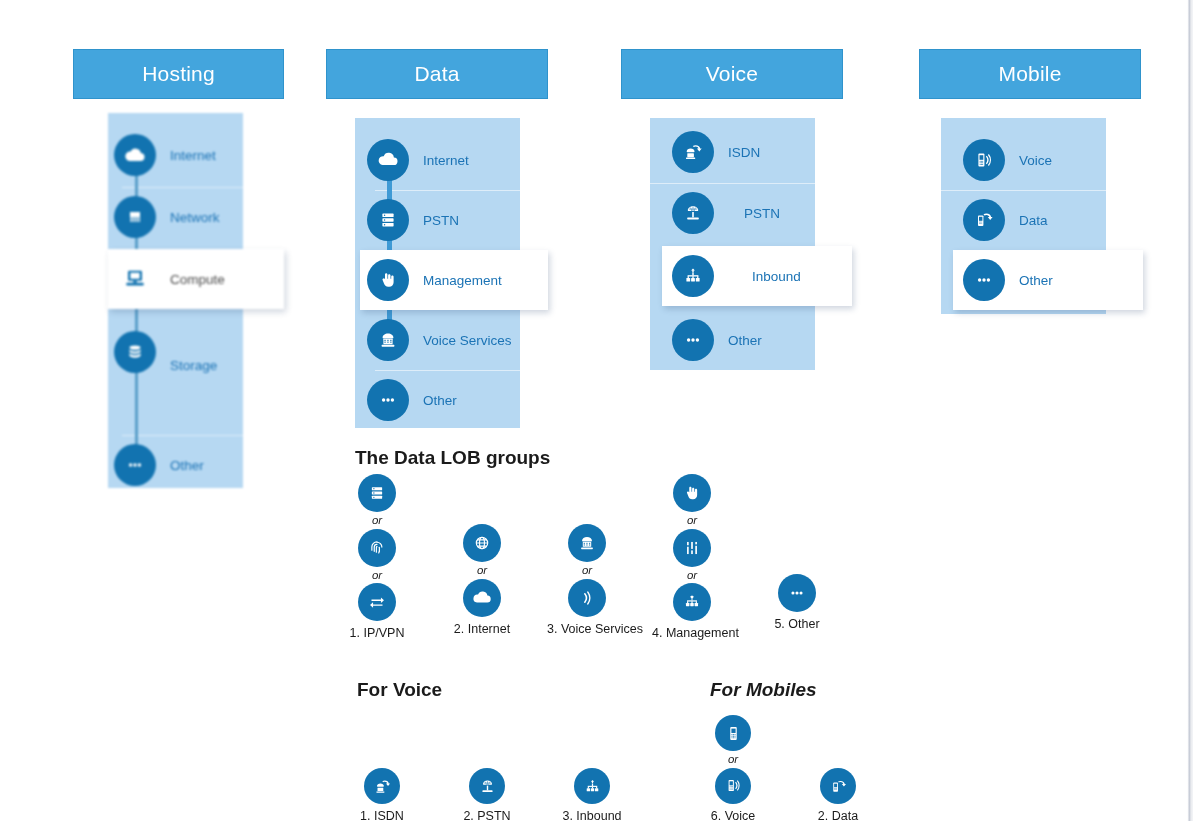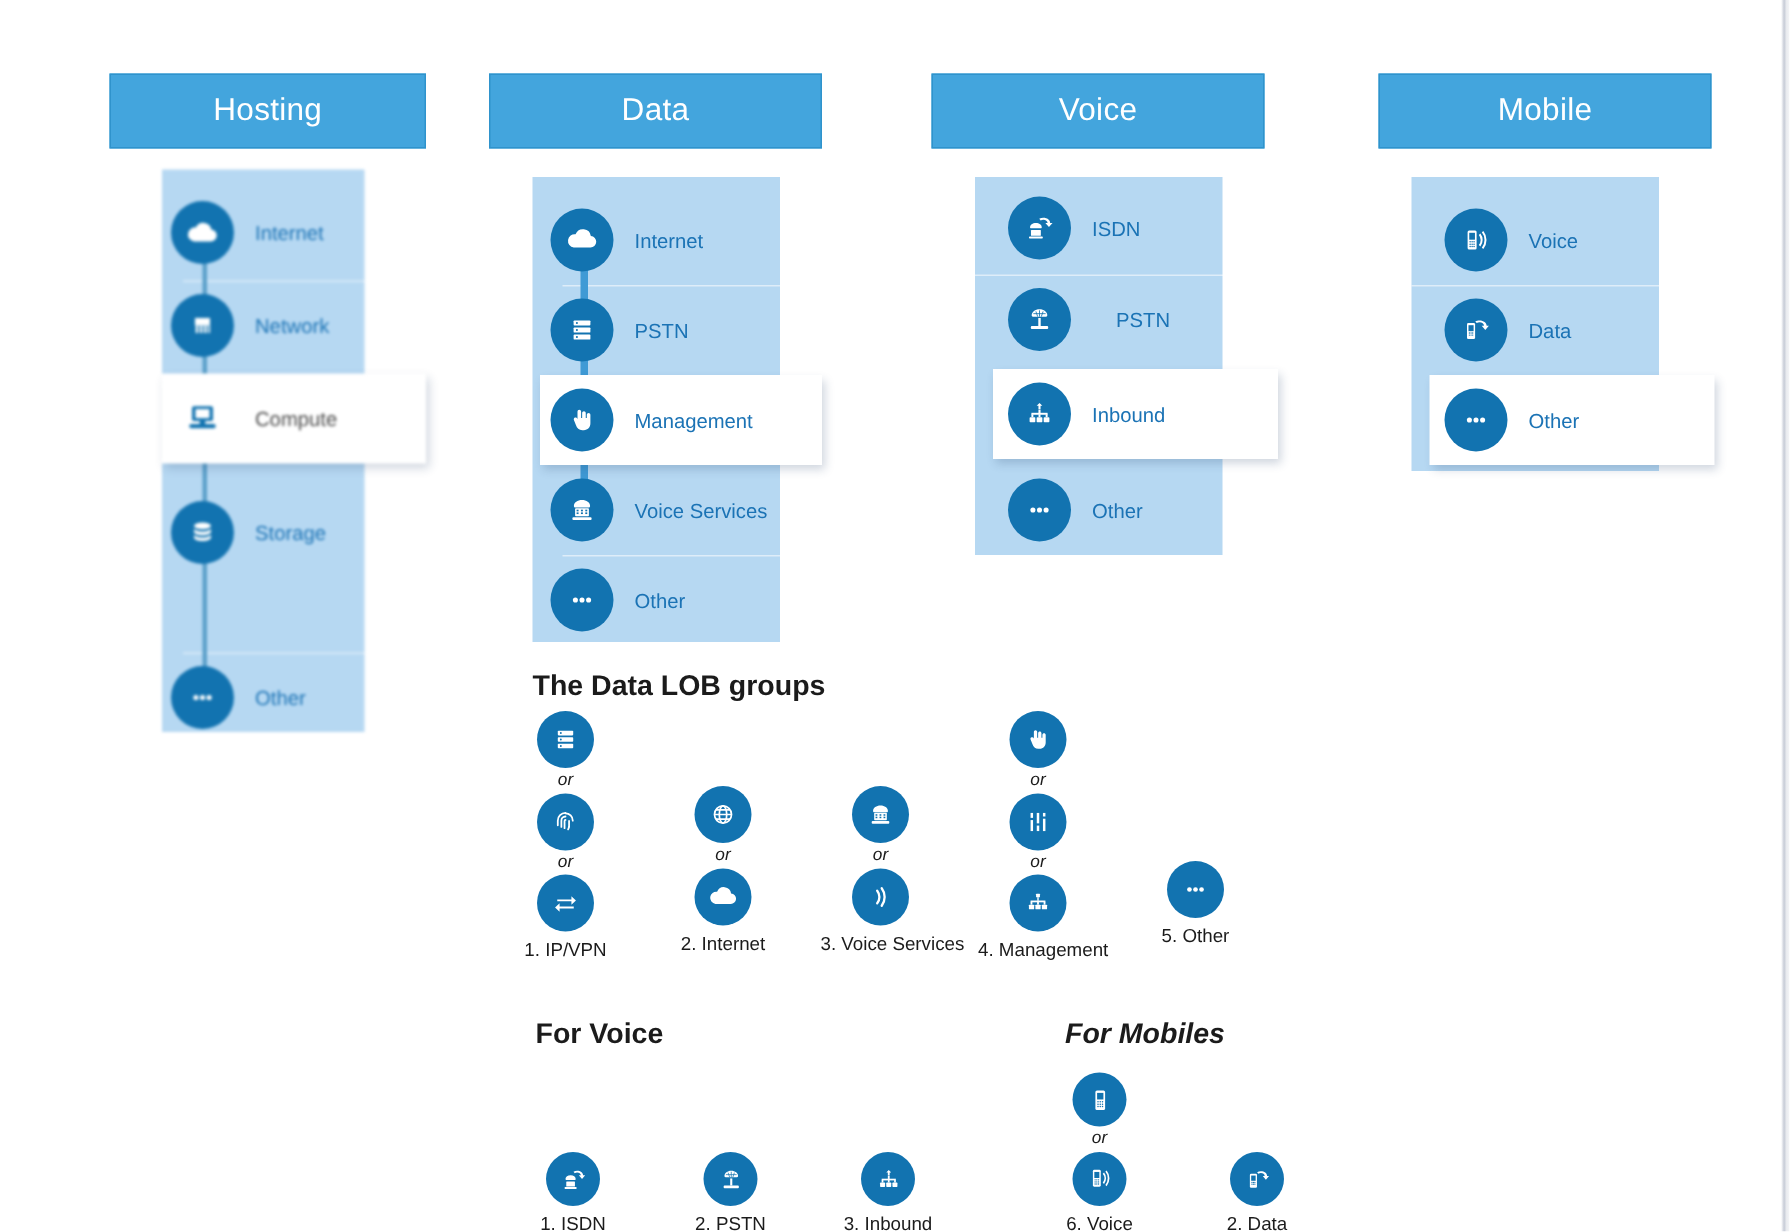--- a/index.html
+++ b/index.html
@@ -141,21 +141,21 @@
       <svg width="28" height="28" viewBox="0 0 24 24" fill="#1273b0">
           <rect x="6" y="5" width="12" height="8.4" rx="1"></rect>
           <rect x="8" y="6.6" width="8" height="5.2" fill="#fff"></rect>
           <rect x="10.4" y="13.4" width="3.2" height="1.8"></rect>
           <rect x="4.5" y="15.2" width="15" height="2.4" rx="1"></rect>
         </svg>
     </div>
     <span class="row-label" style="margin-left:14px;color:#4b4b4b;">Compute</span>
   </div>
 
-  <div class="row" style="left:6px; top:212px; width:170px;">
+  <div class="row" style="left:6px; top:200px; width:170px;align-items:flex-end;">
     <div class="circle" style="width:42px;height:42px;">
       <svg width="24" height="24" viewBox="0 0 24 24" fill="#fff">
           <ellipse cx="12" cy="7.6" rx="5.6" ry="2.2"></ellipse>
           <path d="M6.4 9.2v2.4c0 1.2 2.5 2.2 5.6 2.2s5.6-1 5.6-2.2V9.2c0 1.2-2.5 2.2-5.6 2.2S6.4 10.4 6.4 9.2z"></path>
           <path d="M6.4 13.1v2.4c0 1.2 2.5 2.2 5.6 2.2s5.6-1 5.6-2.2v-2.4c0 1.2-2.5 2.2-5.6 2.2s-5.6-1-5.6-2.2z"></path>
         </svg>
     </div>
     <span class="row-label" style="margin-left:14px;">Storage</span>
   </div>
 
@@ -267,21 +267,21 @@
           <g fill="#1273b0">
             <path d="M12 5.9v4.2M9.6 6.6l1.2 3.5M14.4 6.6l-1.2 3.5M7.9 8.1h8.2" stroke="#1273b0" stroke-width=".55"></path>
           </g>
           <rect x="11.2" y="11" width="1.6" height="5.4"></rect>
           <rect x="6.2" y="16.4" width="11.6" height="2" rx=".7"></rect>
         </svg>
     </div>
     <span class="row-label" style="margin-left:30px;">PSTN</span>
   </div>
 
-  <div class="row hi" style="left:12px; top:128px; width:190px;">
+  <div class="row hi" style="left:12px; top:128px; width:190px;gap:24px;">
     <div class="circle" style="width:42px;height:42px;margin-left:10px;">
       <svg width="24" height="24" viewBox="0 0 24 24" fill="#fff">
           <path d="M12 4.6l1.9 1.9h-1.2v2.2h-1.4V6.5h-1.2z"></path>
           <rect x="11.3" y="9" width="1.4" height="2.4"></rect>
           <rect x="6.6" y="11.2" width="10.8" height="1.3"></rect>
           <rect x="6.6" y="12.2" width="1.3" height="1.9"></rect>
           <rect x="11.35" y="12.2" width="1.3" height="1.9"></rect>
           <rect x="16.1" y="12.2" width="1.3" height="1.9"></rect>
           <rect x="5.4" y="14.1" width="3.8" height="3.4" rx=".5"></rect>
           <rect x="10.1" y="14.1" width="3.8" height="3.4" rx=".5"></rect>

